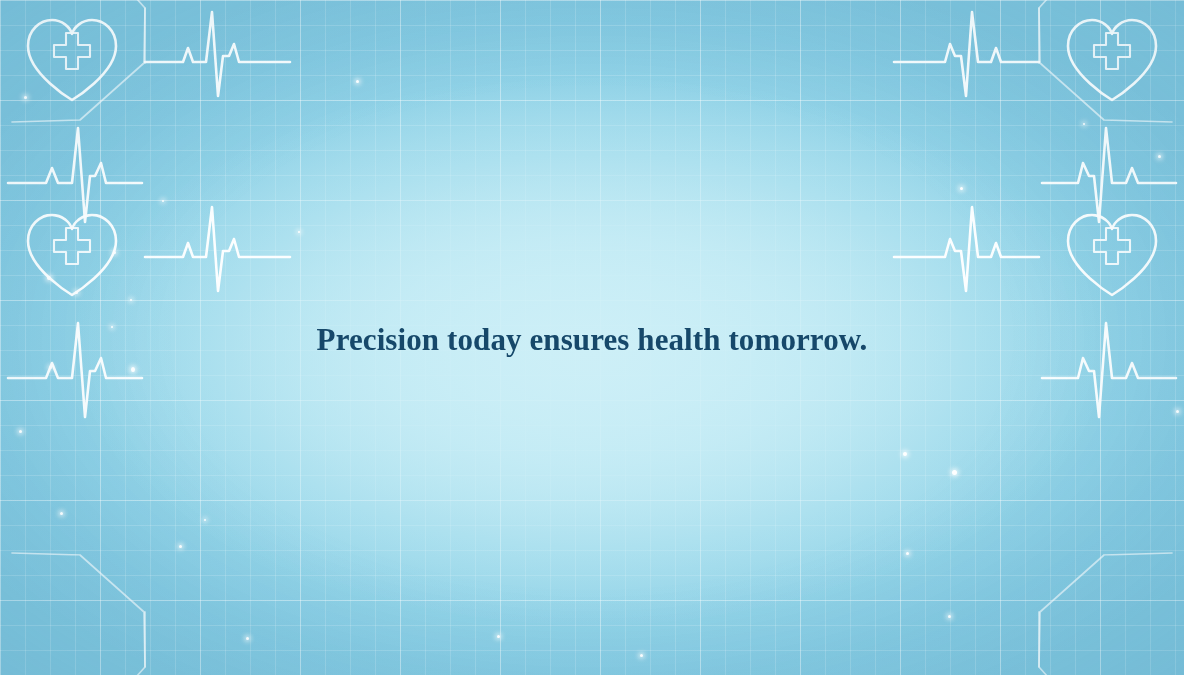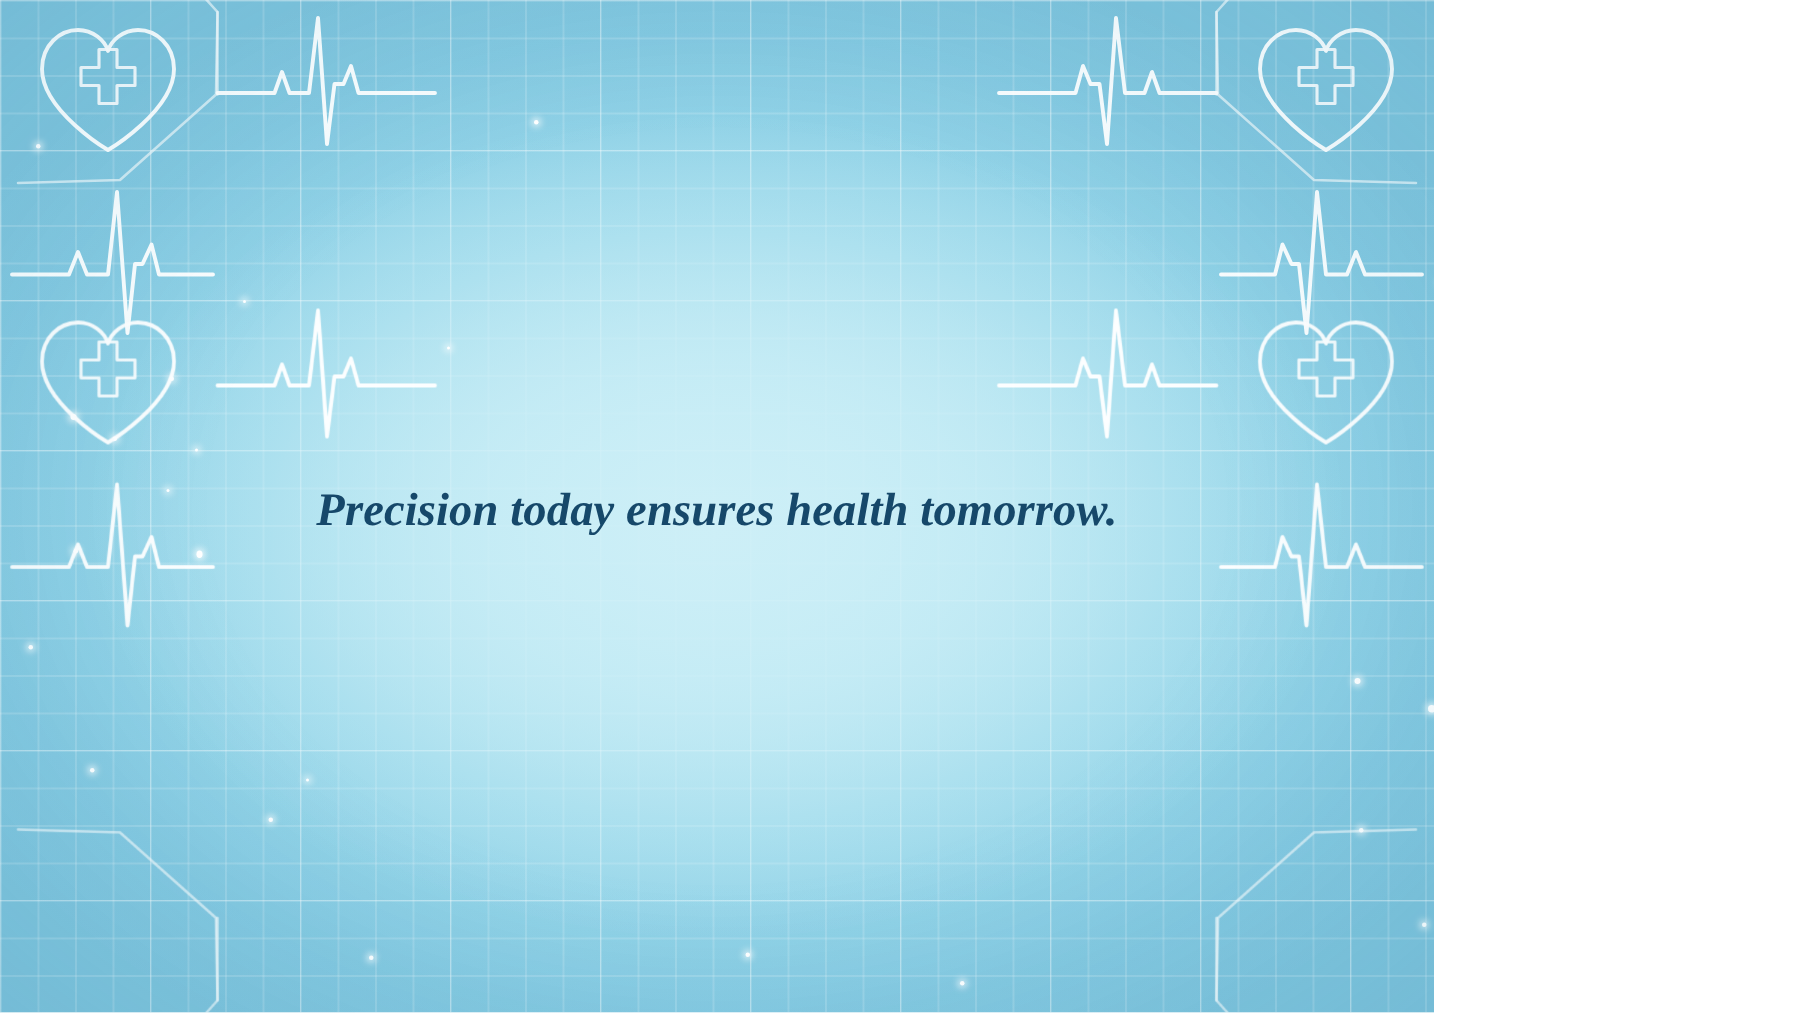--- a/index.html
+++ b/index.html
@@ -3,34 +3,33 @@
 <meta charset="utf-8">
 <title>Medical Background Slide</title>
 <style>
   html, body {
     margin: 0;
     padding: 0;
     background: #ffffff;
   }
   #slide {
     position: relative;
-    width: 956px;
+    width: 1184px;
     height: 675px;
     overflow: hidden;
     font-family: "Liberation Serif", "DejaVu Serif", serif;
     background:
       radial-gradient(ellipse 62% 58% at 50% 52%,
         #cdeff7 0%,
         #c3ecf5 18%,
         #b2e3f0 36%,
         #9fdaeb 54%,
         #8fd1e6 70%,
         #83c8e0 84%,
         #7cc2db 100%);
-    font-style: italic;
   }
 
   
   .grid-layer {
     position: absolute;
     inset: 0;
     background-image:
       linear-gradient(to right, rgba(255,255,255,0.30) 1px, transparent 1px),
       linear-gradient(to bottom, rgba(255,255,255,0.30) 1px, transparent 1px),
       linear-gradient(to right, rgba(255,255,255,0.16) 1px, transparent 1px),

